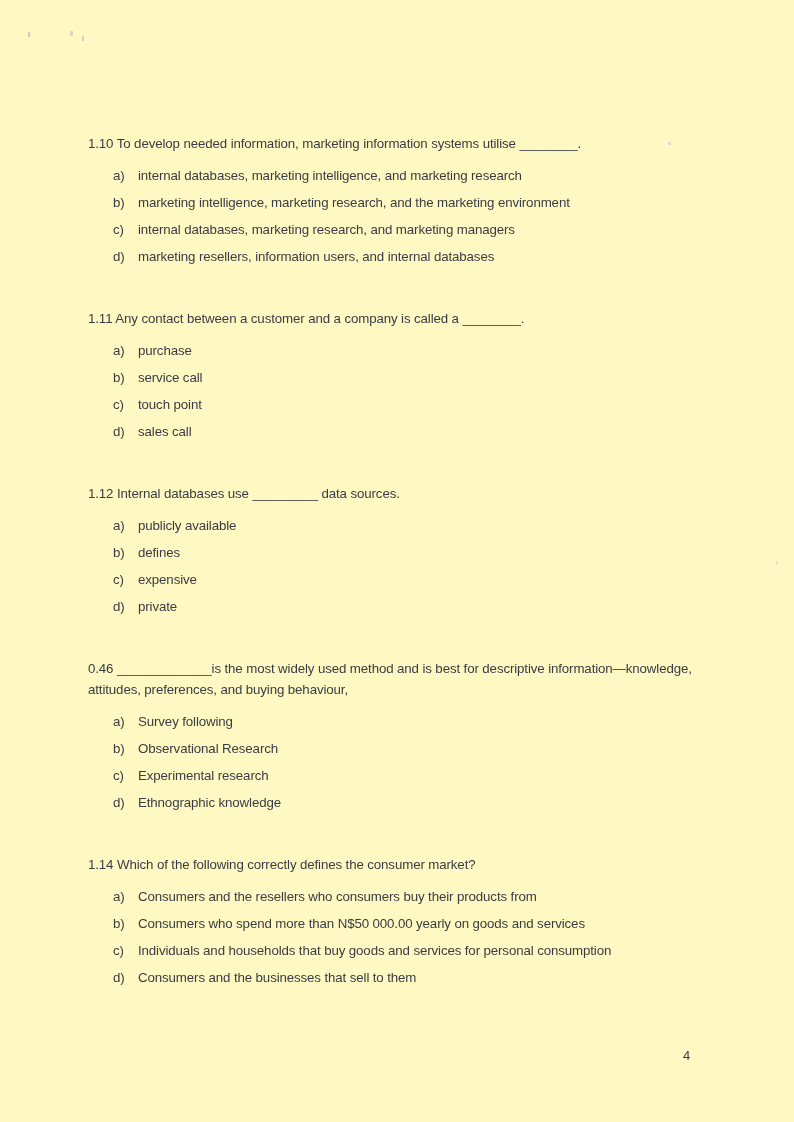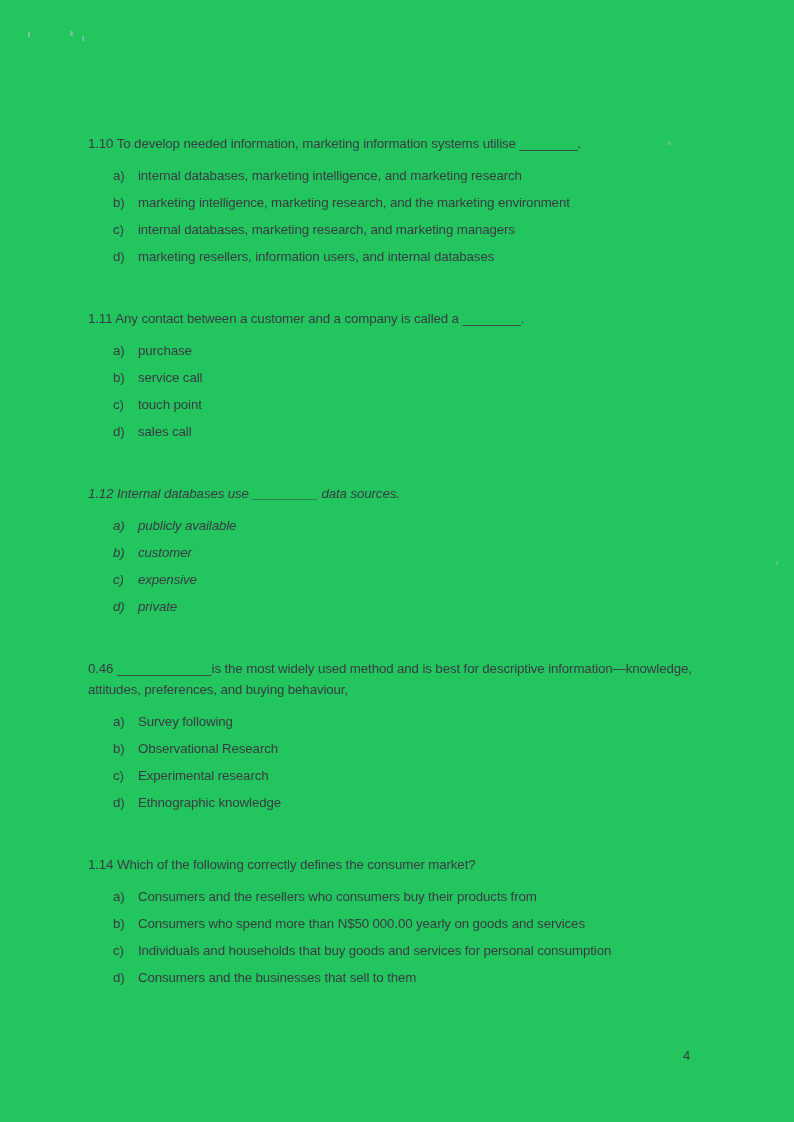--- a/index.html
+++ b/index.html
@@ -15,21 +15,21 @@
     overflow: hidden;
     font-family: "Liberation Sans", sans-serif;
     color: #3b3b43;
     -webkit-font-smoothing: antialiased;
   }
 
   
   .page-sheet {
     position: absolute;
     inset: 0;
-    background: #22c55e;
+    background: #fef9c3;
   }
 
   
   .speck {
     position: absolute;
     background: #b9b9c0;
     border-radius: 0.5px;
     pointer-events: none;
   }
   .speck.s1 { left: 28px;  top: 32px;  width: 1.5px; height: 5px; opacity: .75; }
@@ -85,21 +85,21 @@
   }
 
   .option-text {
     flex: 1 1 auto;
     color: #3b3b43;
   }
 
   
   .q-1-10 { margin-bottom: 38px; }
   .q-1-11 { margin-bottom: 38px; }
-  .q-1-12 { margin-bottom: 38px; font-style: italic; }
+  .q-1-12 { margin-bottom: 38px; }
   .q-1-13 { margin-bottom: 38px; }
 
   .page-number {
     position: absolute;
     left: 683px;
     top: 1047px;
     font-size: 13px;
     line-height: 18px;
     color: #3b3b43;
   }
@@ -163,21 +163,21 @@
 
     <div class="question-block q-1-12">
       <p class="question-stem">1.12 Internal databases use _________ data sources.</p>
       <ul class="options">
         <li class="option-row">
           <span class="option-letter">a)</span>
           <span class="option-text">publicly available</span>
         </li>
         <li class="option-row">
           <span class="option-letter">b)</span>
-          <span class="option-text">customer</span>
+          <span class="option-text">defines</span>
         </li>
         <li class="option-row">
           <span class="option-letter">c)</span>
           <span class="option-text">expensive</span>
         </li>
         <li class="option-row">
           <span class="option-letter">d)</span>
           <span class="option-text">private</span>
         </li>
       </ul>

